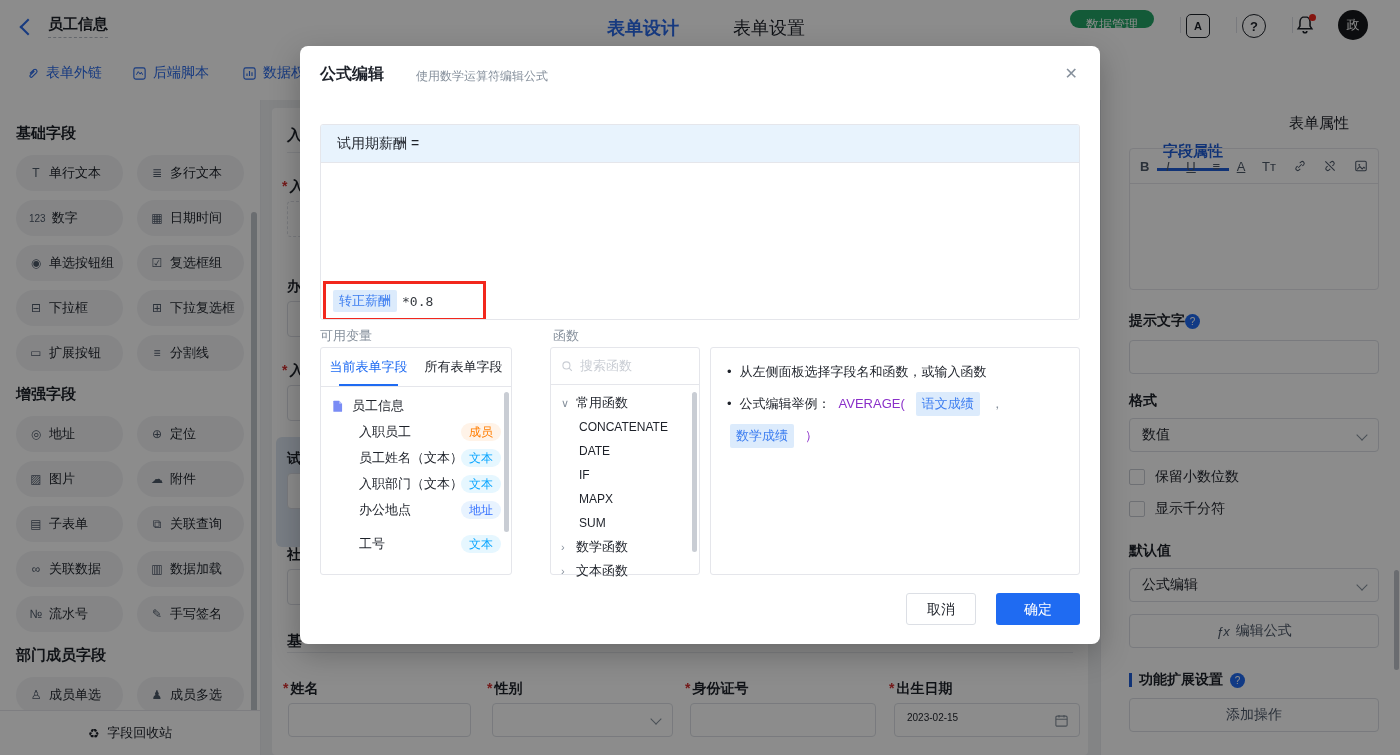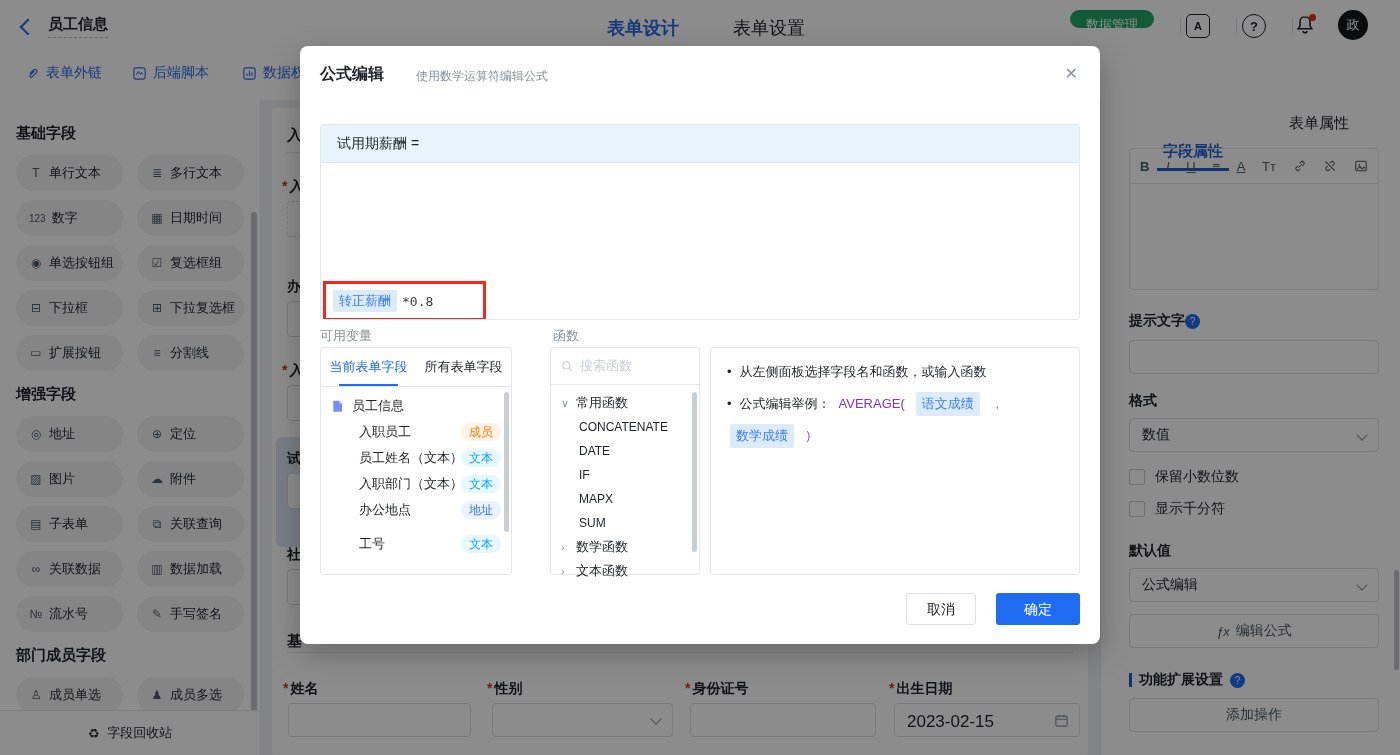--- a/index.html
+++ b/index.html
@@ -292,21 +292,21 @@
     <span class="fld-label" style="left:215px;top:572px;"><span class="req">*</span><span>性别</span></span>
     <div class="inp" style="left:220px;top:595px;width:181px;">
         <i class="chev" style="position:absolute;right:12px;top:11px;"></i>
       </div>
 
     <span class="fld-label" style="left:413px;top:572px;"><span class="req">*</span><span>身份证号</span></span>
     <div class="inp" style="left:418px;top:595px;width:186px;"></div>
 
     <span class="fld-label" style="left:617px;top:572px;"><span class="req">*</span><span>出生日期</span></span>
     <div class="inp" style="left:622px;top:595px;width:186px;">
-      <span style="position:absolute;left:12px;top:8px;font-size:17px;color:#1d2129;">2023-02-15</span>
+      <span style="position:absolute;left:12px;top:8px;font-size:10px;color:#1d2129;">2023-02-15</span>
       <svg style="position:absolute;right:10px;top:9px;" width="15" height="15" viewBox="0 0 24 24">
           <rect x="3" y="5" width="18" height="16" rx="2" fill="none" stroke="#86909c" stroke-width="1.8"></rect>
           <path d="M3 10h18M8 3v4M16 3v4" stroke="#86909c" stroke-width="1.8"></path>
         </svg>
     </div>
   </div>
   <span class="abs" style="left:1091px;top:300px;width:6px;height:260px;border-radius:3px;background:#a9adb5;"></span>
 
   <div class="rpanel">
     <span class="r-tab active" style="left:62px;top:14px;margin-top:28px;">字段属性</span>

